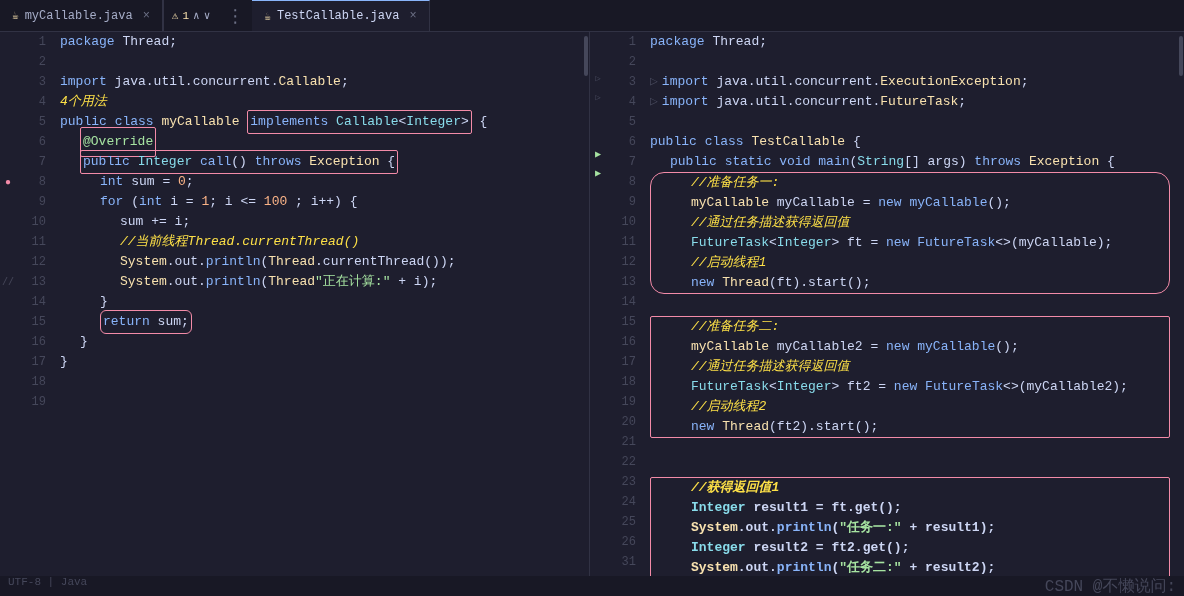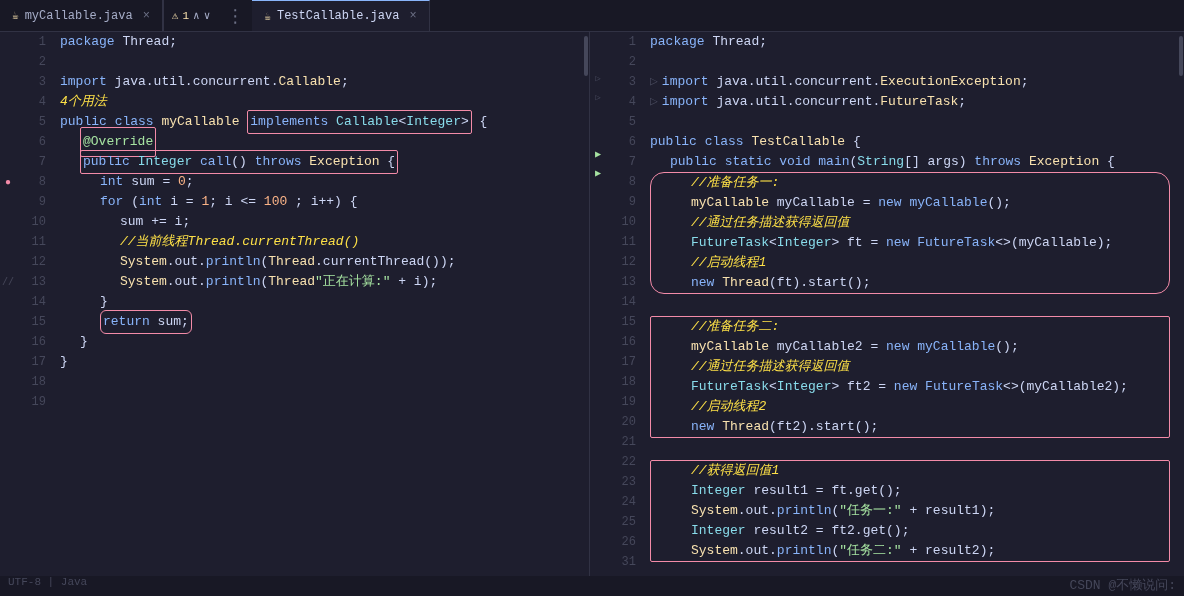--- a/index.html
+++ b/index.html
@@ -119,21 +119,21 @@
       background: #181825;
       display: flex;
       align-items: flex-start;
       padding: 0 8px;
       font-size: 11px;
       color: #6c7086;
     }
     .csdn-watermark {
       margin-left: auto;
       color: #45475a;
-      font-size: 13px;
+      font-size: 16px;
     }
   </style>
 </head>
 <body>
 
 <div class="editor-container">
 
   <div class="tab-bar">
 
     <div class="tab">
@@ -430,21 +430,21 @@
               <span class="indent2"></span><span class="comment">//启动线程2</span>
             </div>
 
             <div class="code-line">
               <span class="indent2"></span><span class="kw">new</span><span> </span><span class="class-name">Thread</span><span>(ft2).start();</span>
             </div>
           </div>
 
           <div class="code-line">&nbsp;</div>
 
-          <div style="border:1.5px solid #f38ba8;border-radius:2px;margin:0 0 2px 0;">
+          <div style="border:1.5px solid #f38ba8;border-radius:2px;margin:17px 0 2px 0;font-weight:bold;">
 
             <div class="code-line">
               <span class="indent2"></span><span class="comment">//获得返回值1</span>
             </div>
 
             <div class="code-line">
               <span class="indent2"></span><span class="type">Integer</span><span> result1 = ft.get();</span>
             </div>
 
             <div class="code-line">

